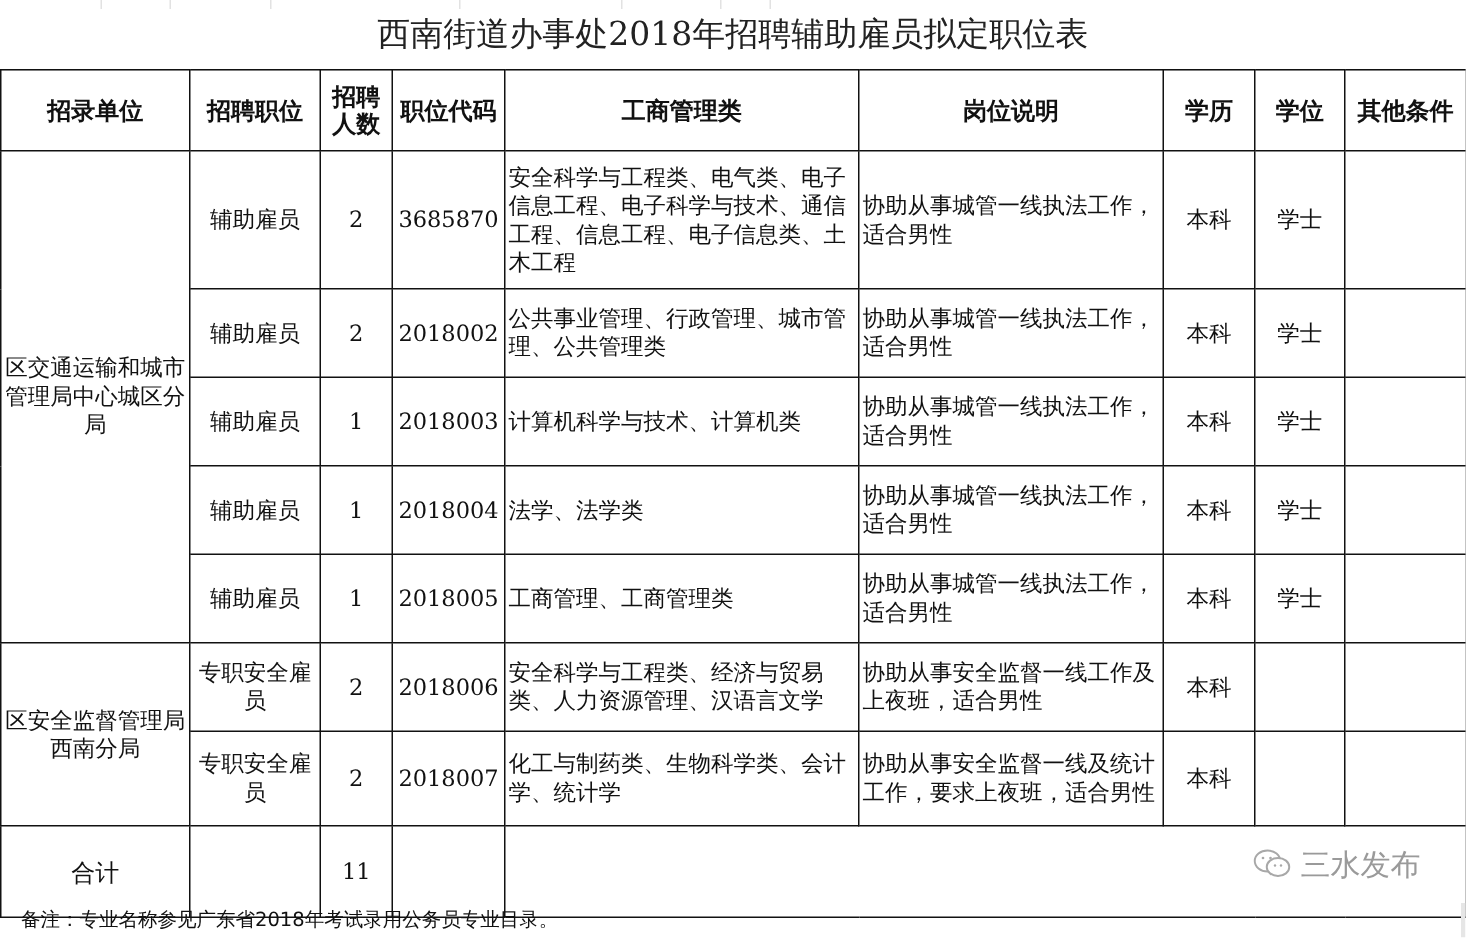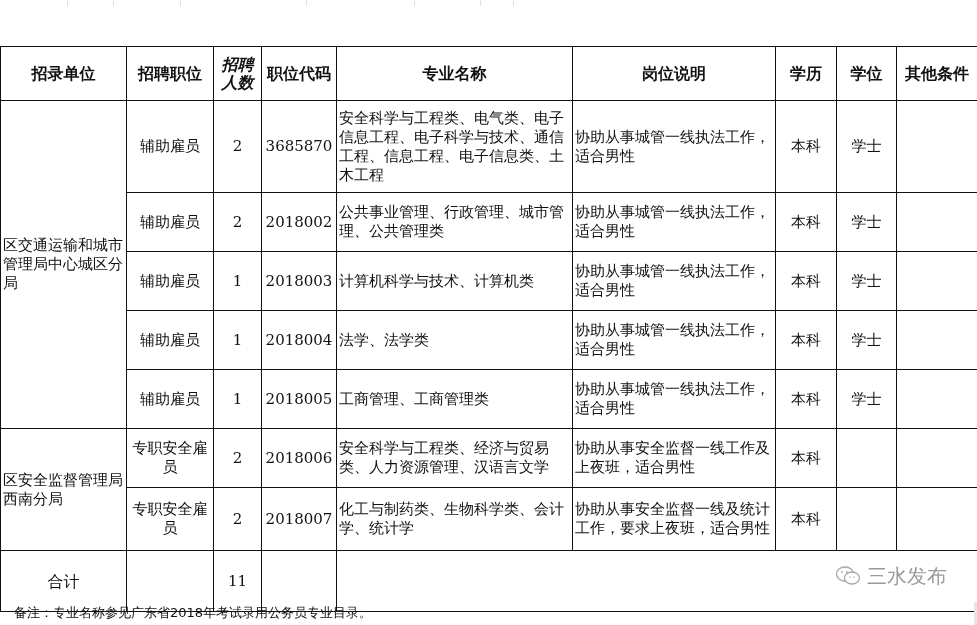--- a/index.html
+++ b/index.html
@@ -7,60 +7,61 @@
          font-family:"DejaVu Sans", "Liberation Sans", sans-serif; color:#111; }
   .title-row { position:absolute; left:0; top:0; width:977px; height:46px;
                border-bottom:1px solid #d8d8d8; display:flex; align-items:center; justify-content:center; }
   .title-row .gridline { position:absolute; top:0; height:6px; width:1px; background:#e2e2e2; }
   .title { font-family:"DejaVu Serif", "Liberation Serif", serif; font-size:22px; letter-spacing:0px; color:#222; }
   table.main { position:absolute; left:0; top:46px; border-collapse:collapse; table-layout:fixed; width:977px;padding-left:20px; }
   table.main td, table.main th { border:1.5px solid #111; padding:0 2px; font-size:15px; line-height:19px; vertical-align:middle; }
   table.main th { font-weight:bold; text-align:center; font-size:16px; height:53px; }
   td.c { text-align:center; }
   td.l { text-align:left; padding-left:2px; }
-  td.unit { vertical-align:middle; font-size:16px; line-height:18px; }
+  td.unit { text-align:center; vertical-align:middle; font-size:16px; line-height:18px; }
   td.num { text-align:center; font-family:"DejaVu Serif", "Liberation Serif", serif; font-size:14px; }
   .total-right { position:relative; }
   .watermark { position:absolute; right:30px; top:14px; display:flex; align-items:center; gap:6px; color:#9a9a9a; font-size:20px; }
   .wm-icon { width:26px; height:22px; position:relative; }
   .note { position:absolute; left:14px; top:604px; font-size:13px; color:#111; }
   .scroll-edge { position:absolute; right:0; top:602px; width:3px; height:23px; background:#e6e6e6; }
 </style>
 </head>
 <body>
 
 <div class="title-row">
   <span class="gridline" style="left:67px"></span>
   <span class="gridline" style="left:113px"></span>
   <span class="gridline" style="left:180px"></span>
   <span class="gridline" style="left:306px"></span>
   <span class="gridline" style="left:414px"></span>
   <span class="gridline" style="left:480px"></span>
   <span class="gridline" style="left:513px"></span>
+  <span class="title">西南街道办事处2018年招聘辅助雇员拟定职位表</span>
 </div>
 
 <table class="main">
   <colgroup>
     <col style="width:126px">
       <col style="width:87px">
       <col style="width:48px">
       <col style="width:75px">
     <col style="width:236px">
       <col style="width:203px">
       <col style="width:61px">
       <col style="width:60px">
       <col style="width:81px">
   </colgroup>
   <tbody>
       <tr>
     <th>招录单位</th>
     <th>招聘职位</th>
-    <th style="line-height:18px;font-style:italic;"><span>招聘</span><br><span>人数</span></th>
+    <th style="line-height:18px;"><span>招聘</span><br><span>人数</span></th>
     <th>职位代码</th>
-    <th>专业名称</th>
+    <th>工商管理类</th>
     <th>岗位说明</th>
     <th>学历</th>
     <th>学位</th>
     <th>其他条件</th>
   </tr>
 
   <tr style="height:92px">
     <td class="unit" rowspan="5">区交通运输和城市管理局中心城区分局</td>
     <td class="c">辅助雇员</td>
     <td class="num">2</td>

